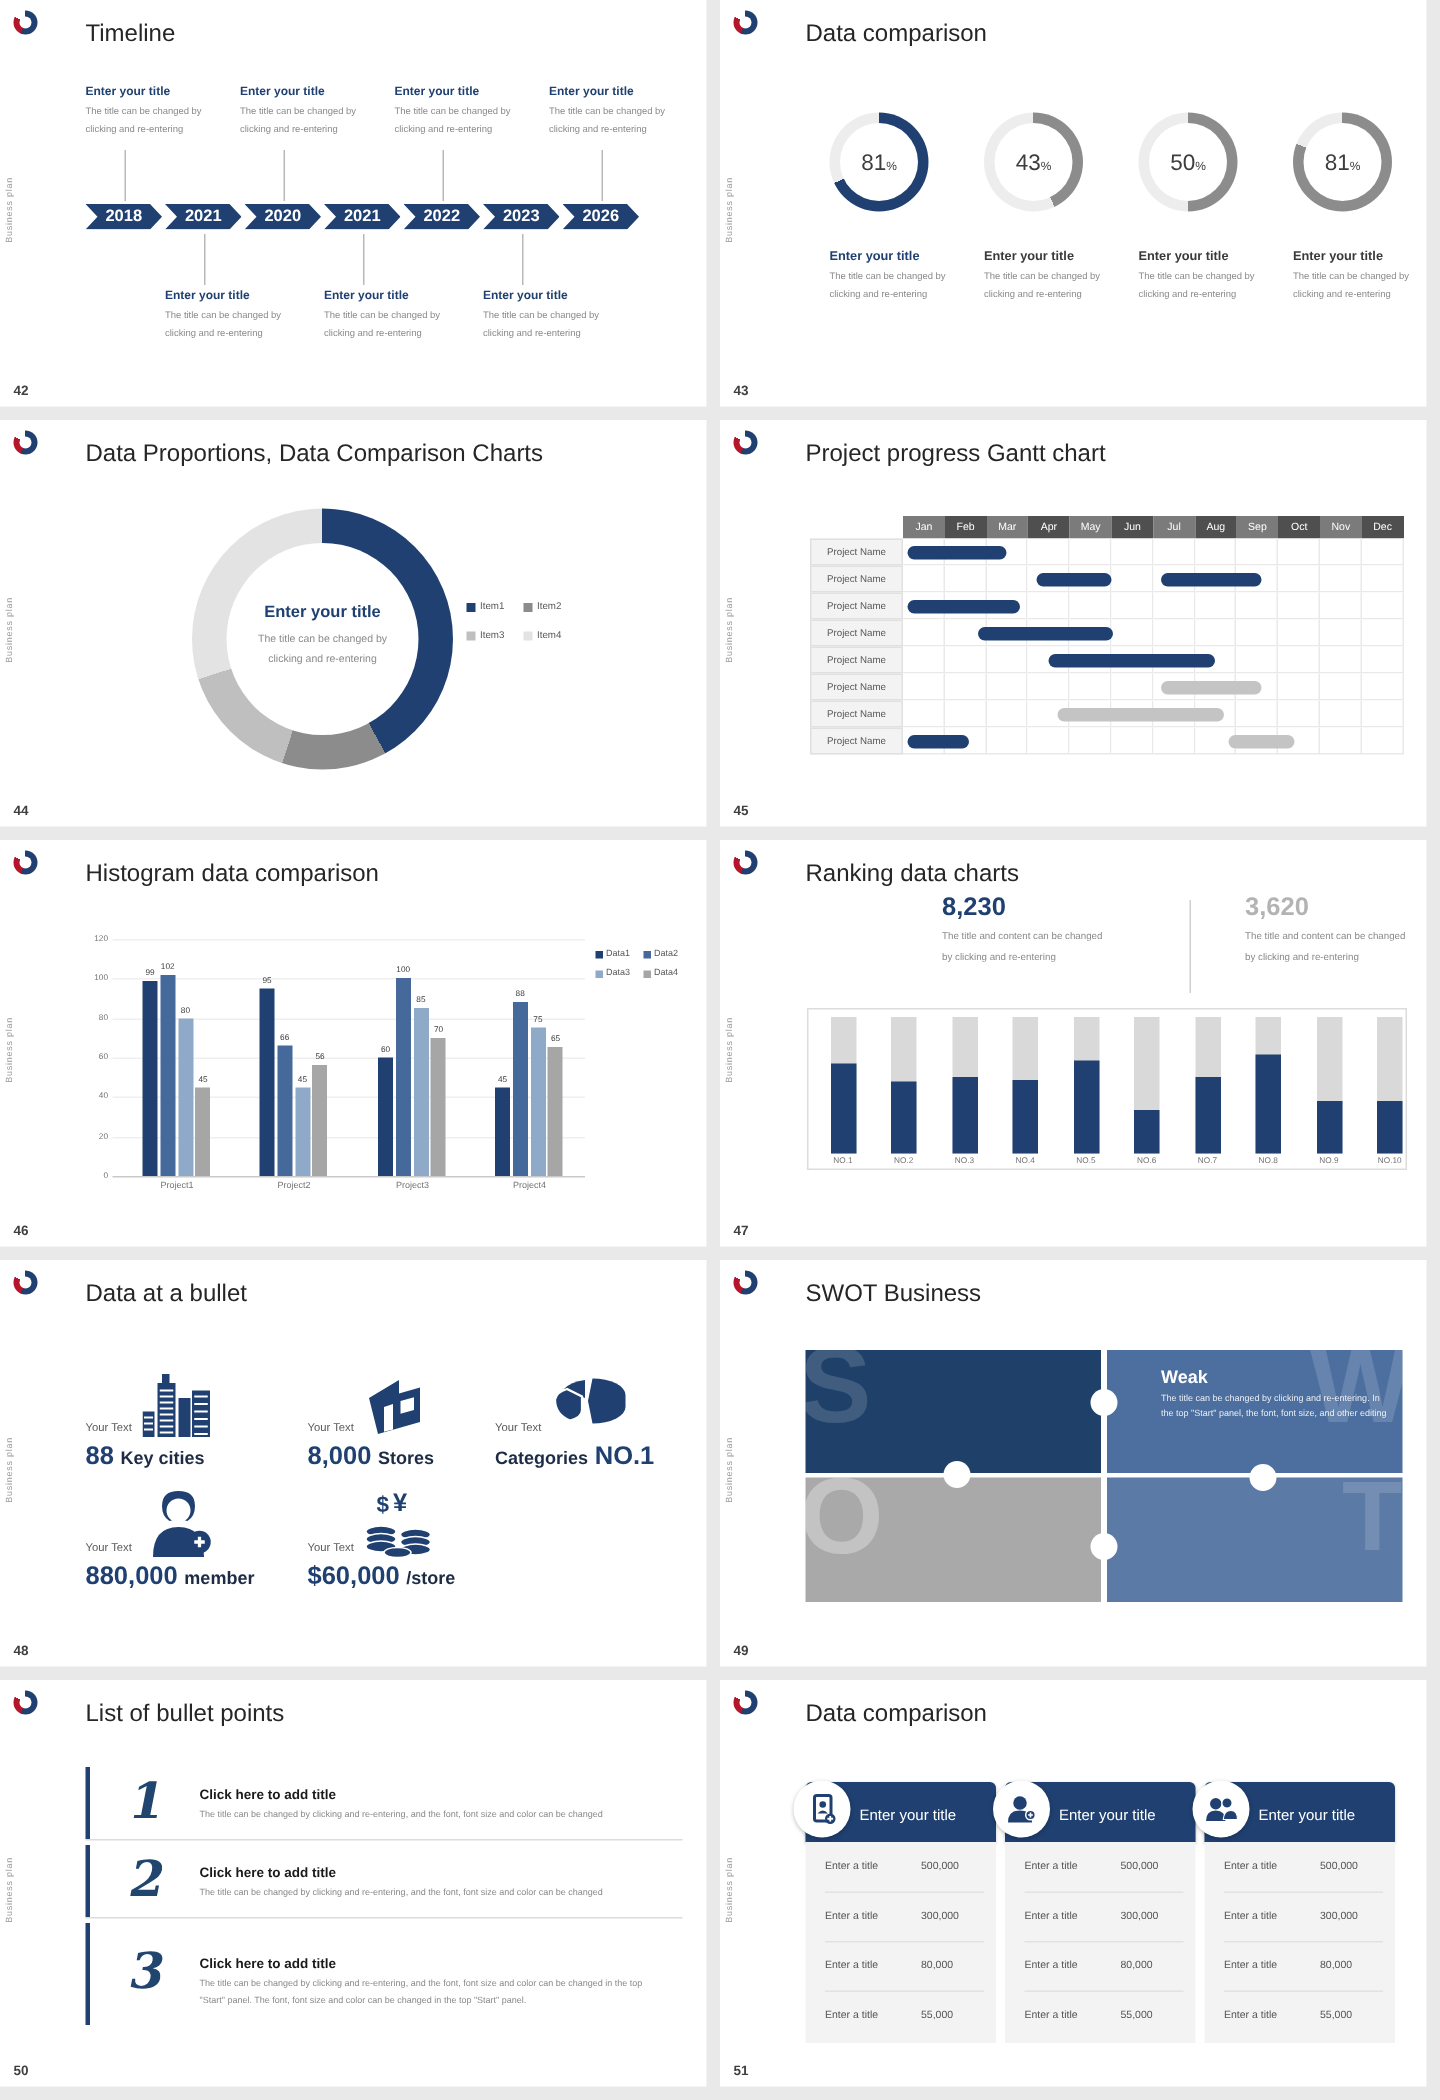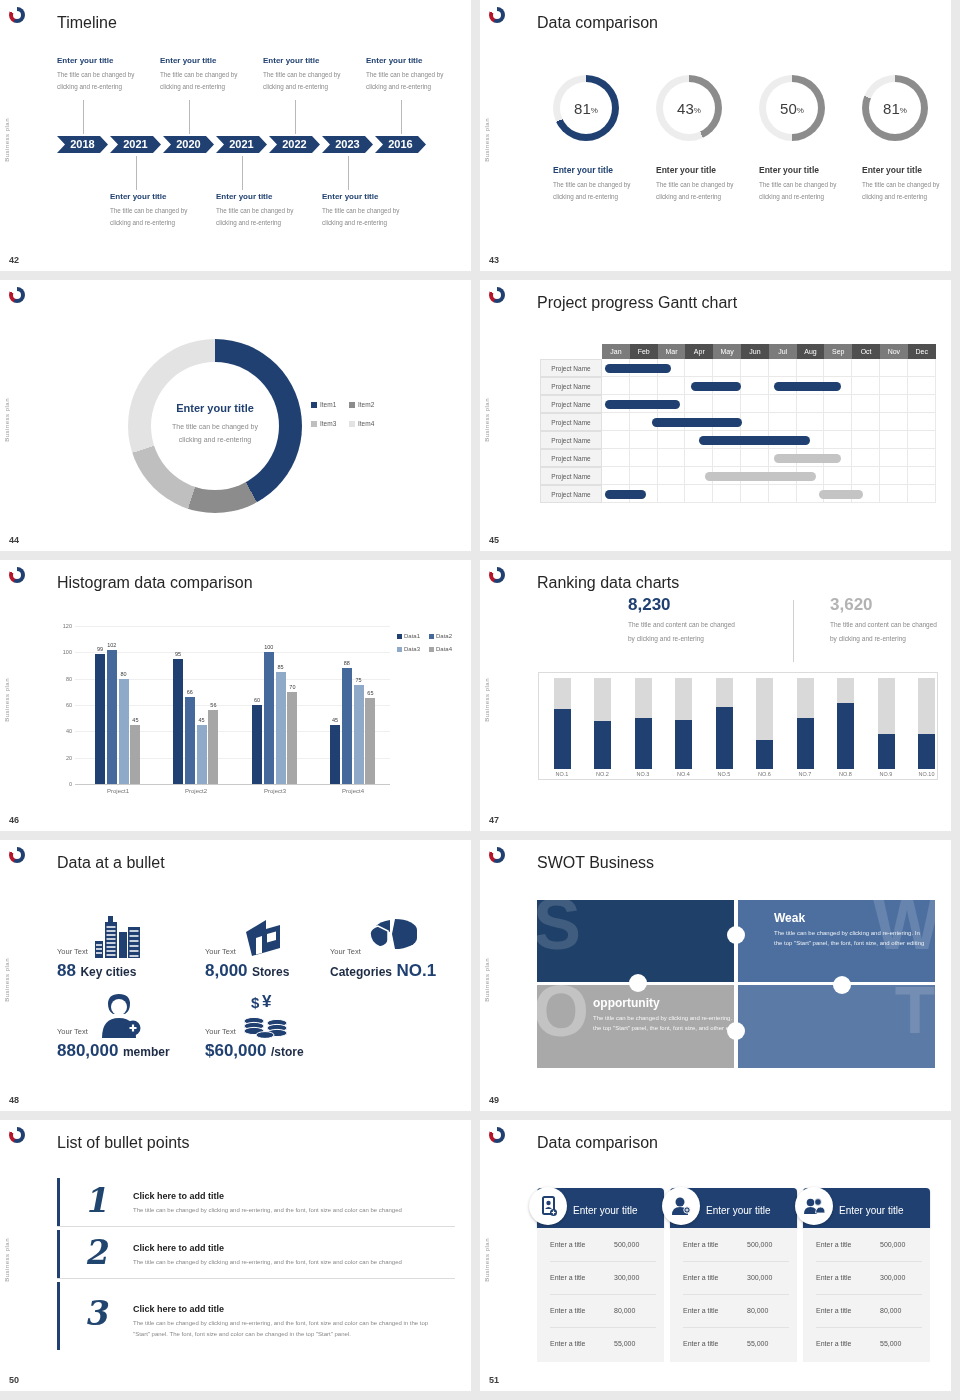--- a/index.html
+++ b/index.html
@@ -133,21 +133,21 @@
     <div class="tl-line" style="left:189px;top:100px;height:34px"></div>
     <div class="tl-line" style="left:295px;top:100px;height:34px"></div>
     <div class="tl-line" style="left:401px;top:100px;height:34px"></div>
 
     <div class="year-chip" style="left:57px">2018</div>
     <div class="year-chip" style="left:110px">2021</div>
     <div class="year-chip" style="left:163px">2020</div>
     <div class="year-chip" style="left:216px">2021</div>
     <div class="year-chip" style="left:269px">2022</div>
     <div class="year-chip" style="left:322px">2023</div>
-    <div class="year-chip" style="left:375px">2016</div>
+    <div class="year-chip" style="left:375px">2026</div>
 
     <div class="tl-line" style="left:136px;top:156px;height:34px"></div>
     <div class="tl-line" style="left:242px;top:156px;height:34px"></div>
     <div class="tl-line" style="left:348px;top:156px;height:34px"></div>
 
     <div class="tl-entry" style="left:110px;top:192px">
       <div class="tl-entry-title">Enter your title</div>
       <div class="tl-cap">The title can be changed by</div>
       <div class="tl-cap">clicking and re-entering</div>
     </div>
@@ -220,20 +220,21 @@
       <div class="tl-cap">The title can be changed by</div>
       <div class="tl-cap">clicking and re-entering</div>
     </div>
   </div>
     </div>
 
   <div class="cell">
       <div class="slide">
     <div class="logo"></div>
     <div class="vtext">Business plan</div>
+    <div class="stitle">Data Proportions, Data Comparison Charts</div>
     <div class="pageno">44</div>
     <div class="donut" id="donut44" style="background: conic-gradient(rgb(31, 64, 112) 0%, rgb(31, 64, 112) 42%, rgb(140, 140, 140) 42%, rgb(140, 140, 140) 55%, rgb(191, 191, 191) 55%, rgb(191, 191, 191) 70%, rgb(227, 227, 227) 70%, rgb(227, 227, 227) 100%);">
       <div class="donut-hole"></div>
     </div>
     <div class="donut-center">
       <div class="donut-center-title">Enter your title</div>
       <div class="donut-center-cap">The title can be changed by</div>
       <div class="donut-center-cap">clicking and re-entering</div>
     </div>
     <div class="legend22" id="legend44">
@@ -646,24 +647,20 @@
     </div>
     <div class="quad" style="left:258px;top:60px;width:197px;height:82px;background:#4c6f9f">
       <div class="quad-letter" style="right:-6px;top:-12px">W</div>
       <div class="quad-content" style="left:36px">
         <div class="quad-title">Weak</div>
         <div class="quad-body">The title can be changed by clicking and re-entering. In the top "Start" panel, the font, font size, and other editing</div>
       </div>
     </div>
     <div class="quad" style="left:57px;top:145px;width:197px;height:83px;background:#a9a9a9">
       <div class="quad-letter" style="left:-4px;top:-10px;color:rgba(255,255,255,.3)">O</div>
-      <div class="quad-content" style="left:56px">
-        <div class="quad-title">opportunity</div>
-        <div class="quad-body">The title can be changed by clicking and re-entering. In the top "Start" panel, the font, font size, and other editing</div>
-      </div>
     </div>
     <div class="quad" style="left:258px;top:145px;width:197px;height:83px;background:#5b7aa6">
       <div class="quad-letter" style="right:0px;top:-8px;font-size:66px">T</div>
     </div>
     <div class="knob" style="left:247px;top:86px"></div>
     <div class="knob" style="left:149px;top:134px"></div>
     <div class="knob" style="left:353px;top:136px"></div>
     <div class="knob" style="left:247px;top:182px"></div>
   </div>
     </div>

